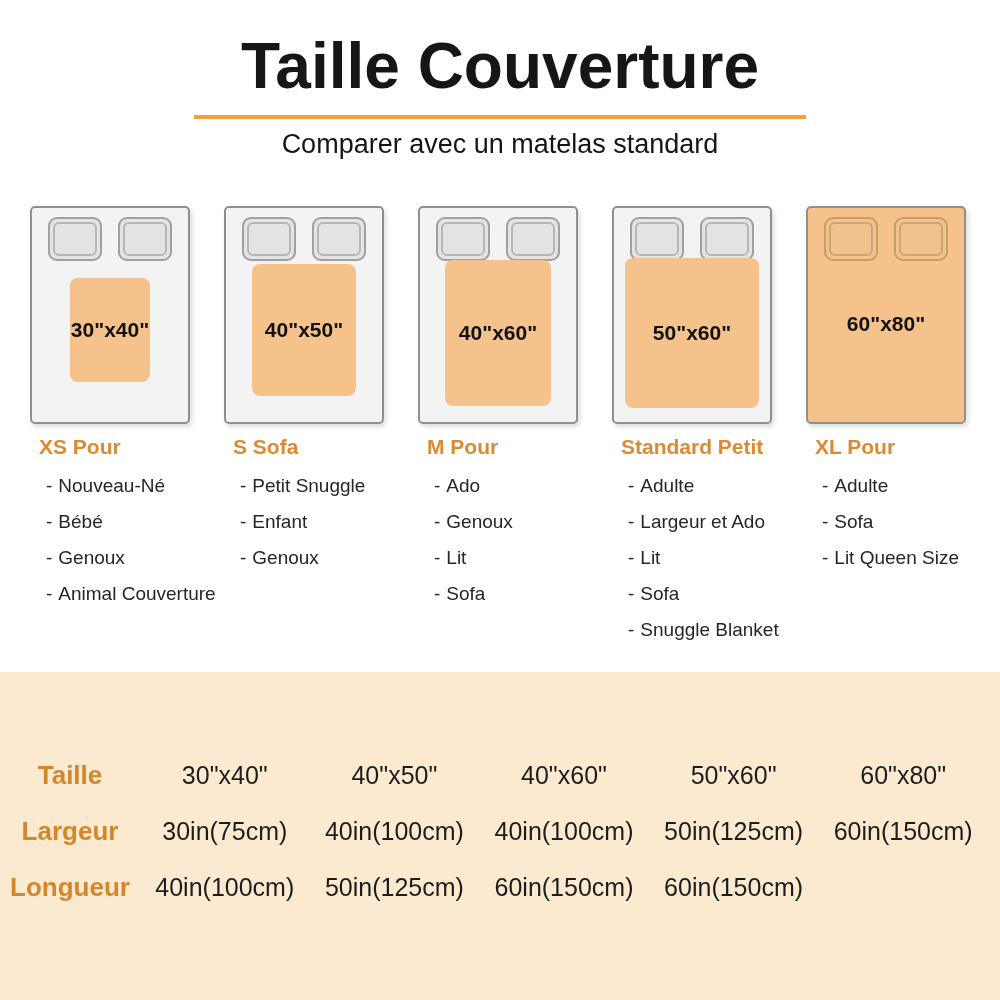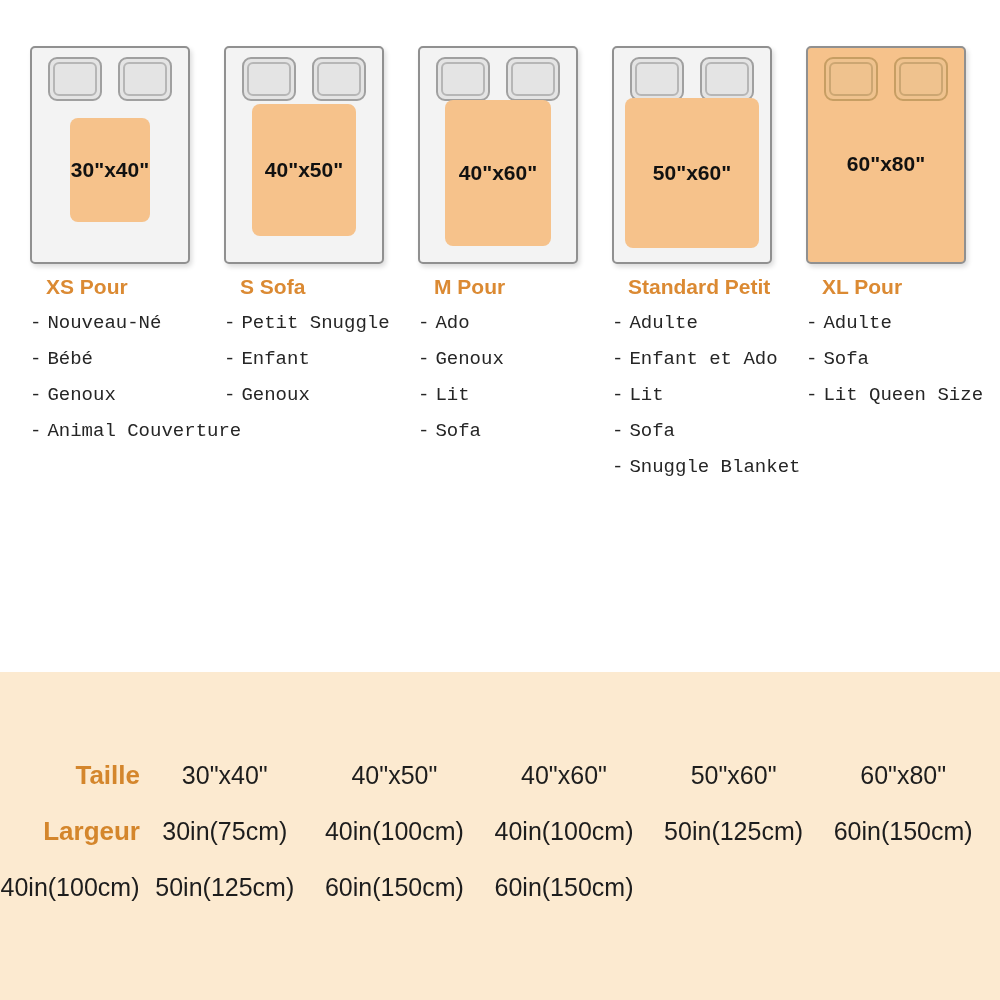--- a/index.html
+++ b/index.html
@@ -99,30 +99,29 @@
   .bed--xl .pillow::after{border-color:#CCA672;}
   
   .lists-row{
     display:flex;
     justify-content:space-between;
     padding:0 34px 0 30px;
     margin-top:11px;
   }
   .use-list{width:160px;}
   .use-list h3{
-    margin:0 0 13px 16px;
+    margin:0 0 13px 9px;
     font-size:21px;
     font-weight:bold;
     color:#DB8A33;
     white-space:nowrap;
   }
   .use-list ul{
-    margin:0;padding:0;
+    margin:16px;padding:0;
     list-style:none;
-    font-family:Liberation Mono, monospace;
   }
   .use-list li{
     margin:0 0 14px 0;
     font-size:19px;
     color:#262626;
     white-space:nowrap;
   }
   .dash{margin-right:6px;}
   
   .size-table{
@@ -135,37 +134,42 @@
   }
   .trow{
     display:grid;
     grid-template-columns:140px repeat(5, 1fr);
     align-items:center;
     height:34px;
     margin-bottom:22px;
     padding-right:12px;
   }
   .tlabel{
-    text-align:right;
+    text-align:center;
     font-size:26px;
     font-weight:bold;
     color:#D4862C;
   }
   .tval{
     text-align:center;
     font-size:25px;
     color:#1D1D1D;
     white-space:nowrap;
   }
 </style>
 </head>
 <body>
 
 <div class="page">
 
+  <header>
+    <h1 class="title">Taille Couverture</h1>
+    <div class="title-underline"></div>
+    <p class="subtitle">Comparer avec un matelas standard</p>
+  </header>
 
   <div class="beds-row">
 
     <div class="bed-panel">
       <div class="pillow pillow-left"></div>
       <div class="pillow pillow-right"></div>
       <div class="blanket blanket--xs">
         <span class="blanket-label">30"x40"</span>
       </div>
     </div>
@@ -232,21 +236,21 @@
         <li><span class="dash">-</span><span>Genoux</span></li>
         <li><span class="dash">-</span><span>Lit</span></li>
         <li><span class="dash">-</span><span>Sofa</span></li>
       </ul>
     </div>
 
     <div class="use-list">
       <h3>Standard Petit</h3>
       <ul>
         <li><span class="dash">-</span><span>Adulte</span></li>
-        <li><span class="dash">-</span><span>Enfant et Ado</span></li>
+        <li><span class="dash">-</span><span>Largeur et Ado</span></li>
         <li><span class="dash">-</span><span>Lit</span></li>
         <li><span class="dash">-</span><span>Sofa</span></li>
         <li><span class="dash">-</span><span>Snuggle Blanket</span></li>
       </ul>
     </div>
 
     <div class="use-list">
       <h3>XL Pour</h3>
       <ul>
         <li><span class="dash">-</span><span>Adulte</span></li>
@@ -271,20 +275,21 @@
     <div class="trow">
       <div class="tlabel">Largeur</div>
       <div class="tval">30in(75cm)</div>
       <div class="tval">40in(100cm)</div>
       <div class="tval">40in(100cm)</div>
       <div class="tval">50in(125cm)</div>
       <div class="tval">60in(150cm)</div>
     </div>
 
     <div class="trow">
+      <div class="tlabel">Longueur</div>
       <div class="tval">40in(100cm)</div>
       <div class="tval">50in(125cm)</div>
       <div class="tval">60in(150cm)</div>
       <div class="tval">60in(150cm)</div>
     </div>
 
   </section>
 
 </div>
 

